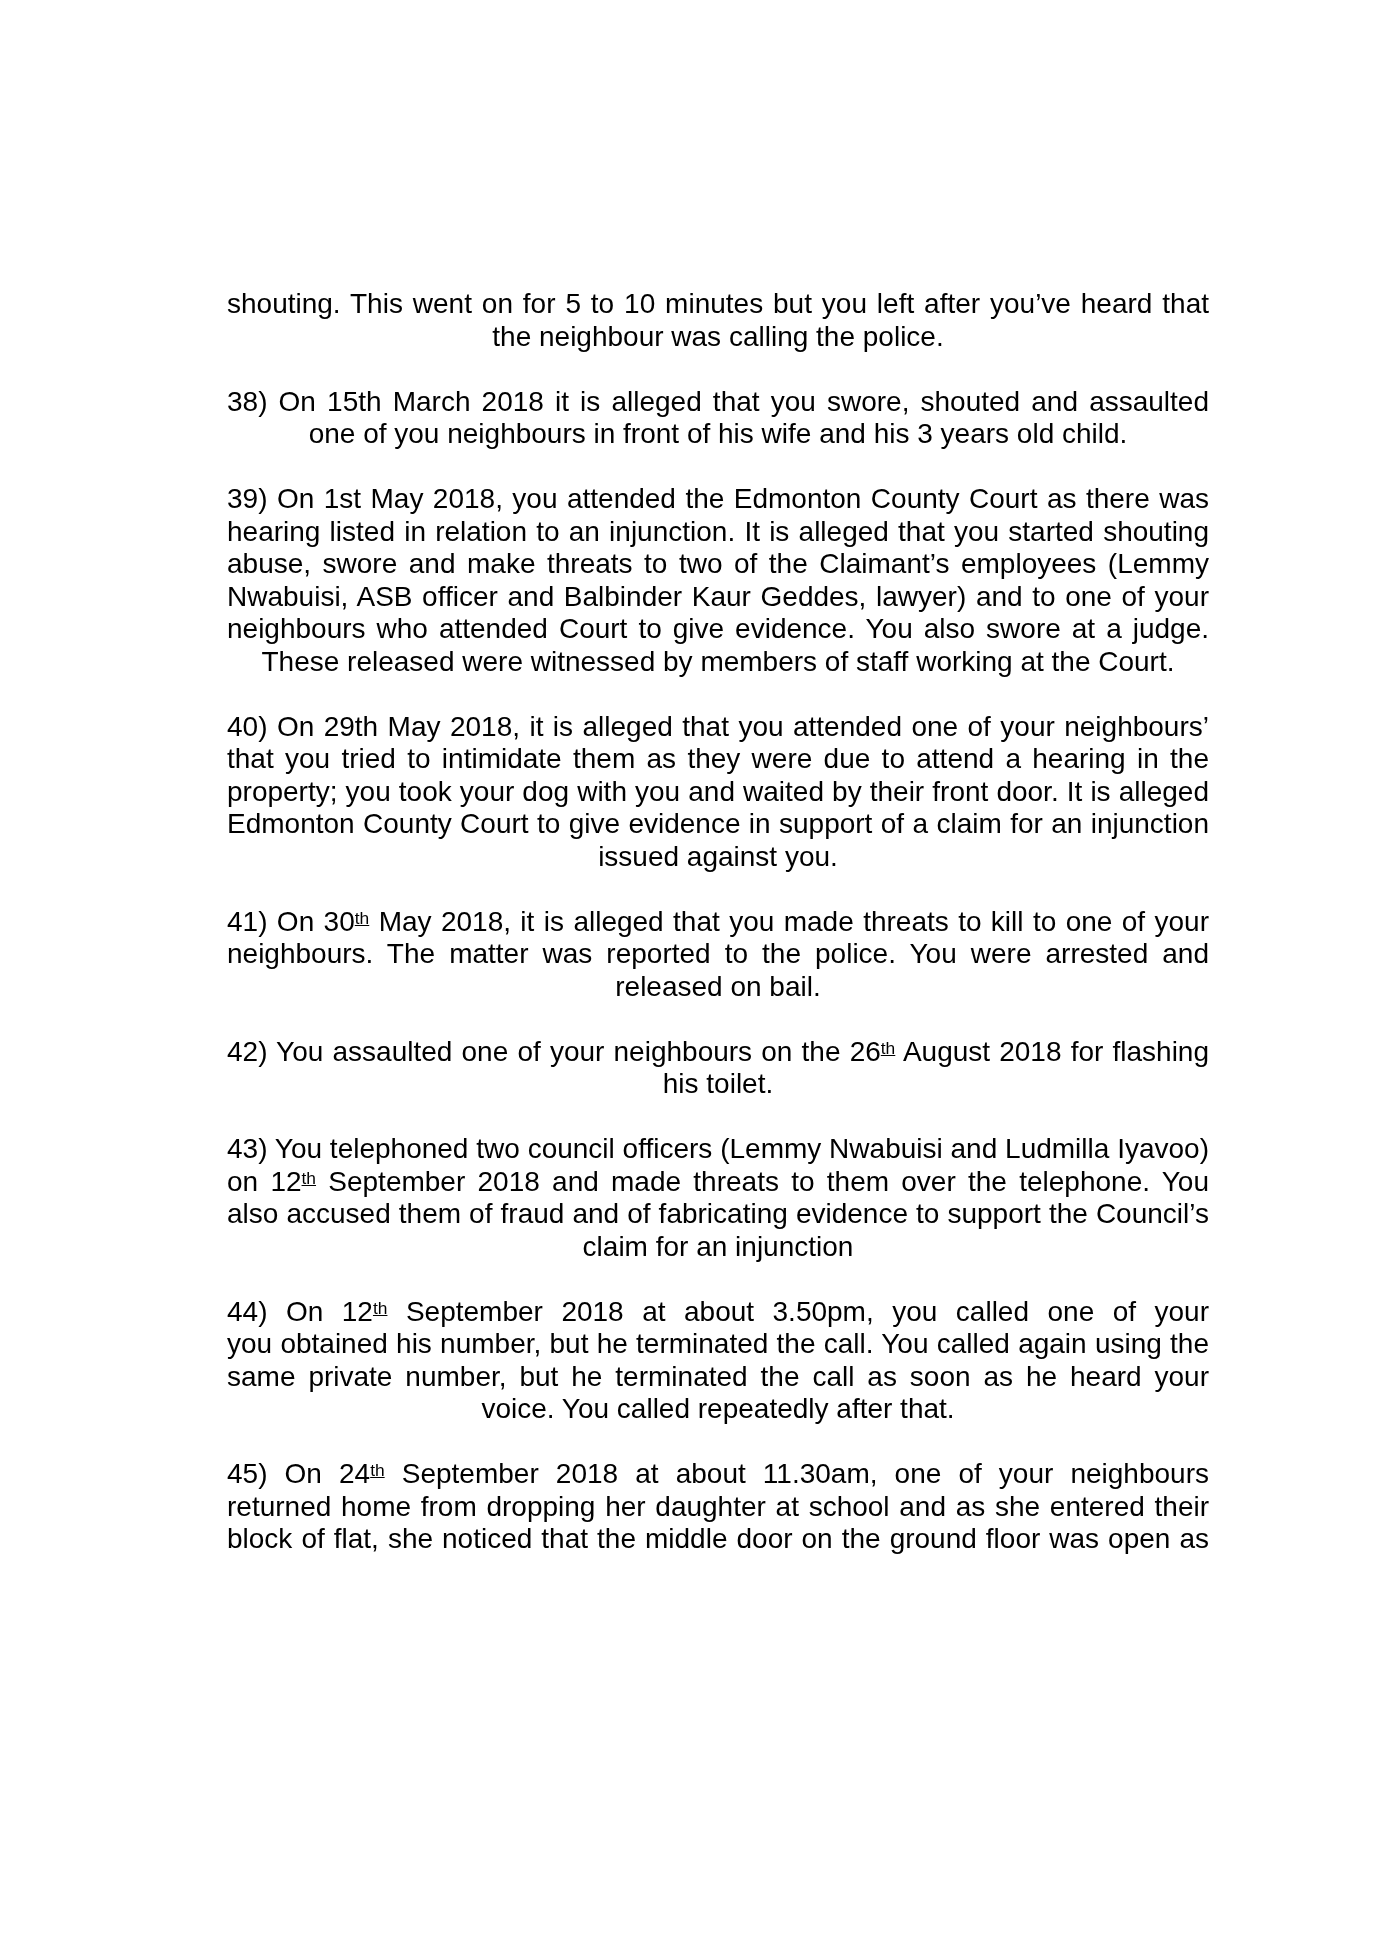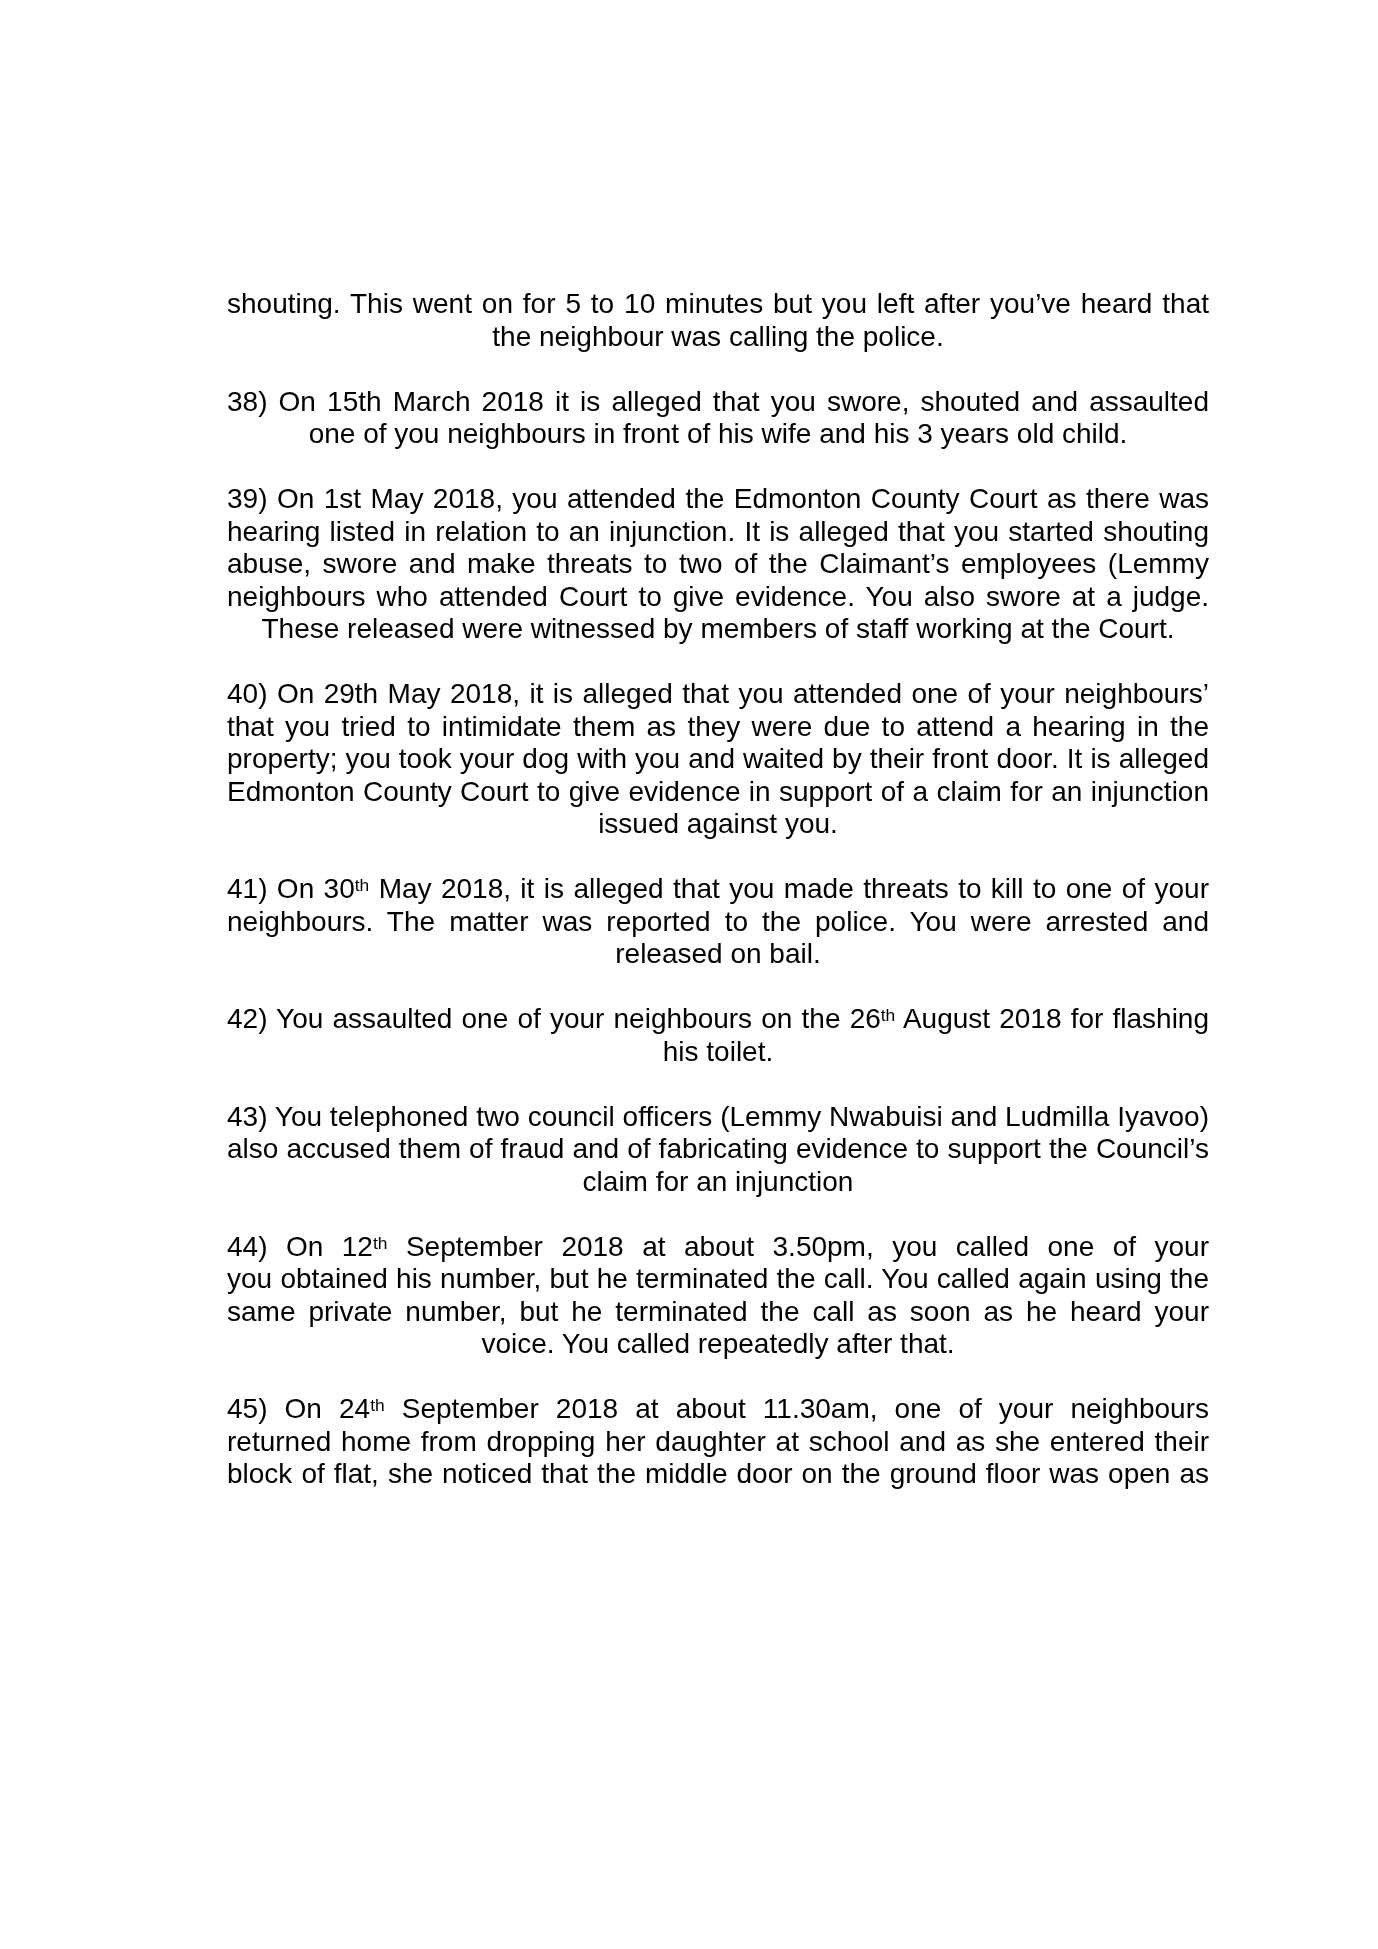--- a/index.html
+++ b/index.html
@@ -44,39 +44,41 @@
   .line.just {
     text-align: justify;
     text-align-last: justify;
   }
   .line sup {
     font-size: 0.62em;
     line-height: 0;
     vertical-align: baseline;
     position: relative;
     top: -0.40em;
+    text-decoration: underline;
   }
 </style>
 </head>
 <body>
 
 <div class="page">
   <div class="text-block" id="doc-body">
       <div class="para">
         <div class="line just">shouting. This went on for 5 to 10 minutes but you left after you’ve heard that</div>
         <div class="line">the neighbour was calling the police.</div>
       </div>
       <div class="para">
         <div class="line just">38) On 15th March 2018 it is alleged that you swore, shouted and assaulted</div>
         <div class="line">one of you neighbours in front of his wife and his 3 years old child.</div>
       </div>
       <div class="para">
         <div class="line just">39) On 1st May 2018, you attended the Edmonton County Court as there was a</div>
         <div class="line just">hearing listed in relation to an injunction. It is alleged that you started shouting</div>
         <div class="line just">abuse, swore and make threats to two of the Claimant’s employees (Lemmy</div>
+        <div class="line just">Nwabuisi, ASB officer and Balbinder Kaur Geddes, lawyer) and to one of your</div>
         <div class="line just">neighbours who attended Court to give evidence. You also swore at a judge.</div>
         <div class="line">These released were witnessed by members of staff working at the Court.</div>
       </div>
       <div class="para">
         <div class="line just">40) On 29th May 2018, it is alleged that you attended one of your neighbours’</div>
         <div class="line just">that you tried to intimidate them as they were due to attend a hearing in the</div>
         <div class="line just">property; you took your dog with you and waited by their front door. It is alleged</div>
         <div class="line just">Edmonton County Court to give evidence in support of a claim for an injunction</div>
         <div class="line">issued against you.</div>
       </div>
@@ -84,20 +86,21 @@
         <div class="line just">41) On 30<sup>th</sup> May 2018, it is alleged that you made threats to kill to one of your</div>
         <div class="line just">neighbours. The matter was reported to the police. You were arrested and</div>
         <div class="line">released on bail.</div>
       </div>
       <div class="para">
         <div class="line just">42) You assaulted one of your neighbours on the 26<sup>th</sup> August 2018 for flashing</div>
         <div class="line">his toilet.</div>
       </div>
       <div class="para">
         <div class="line just">43) You telephoned two council officers (Lemmy Nwabuisi and Ludmilla Iyavoo)</div>
+        <div class="line just">on 12<sup>th</sup> September 2018 and made threats to them over the telephone. You</div>
         <div class="line just">also accused them of fraud and of fabricating evidence to support the Council’s</div>
         <div class="line">claim for an injunction</div>
       </div>
       <div class="para">
         <div class="line just">44) On 12<sup>th</sup> September 2018 at about 3.50pm, you called one of your</div>
         <div class="line just">you obtained his number, but he terminated the call. You called again using the</div>
         <div class="line just">same private number, but he terminated the call as soon as he heard your</div>
         <div class="line">voice. You called repeatedly after that.</div>
       </div>
       <div class="para">

